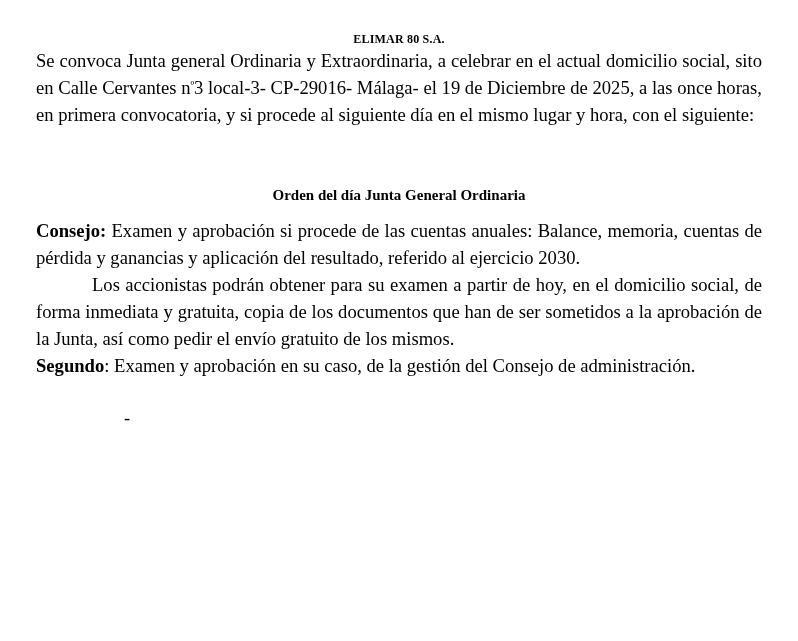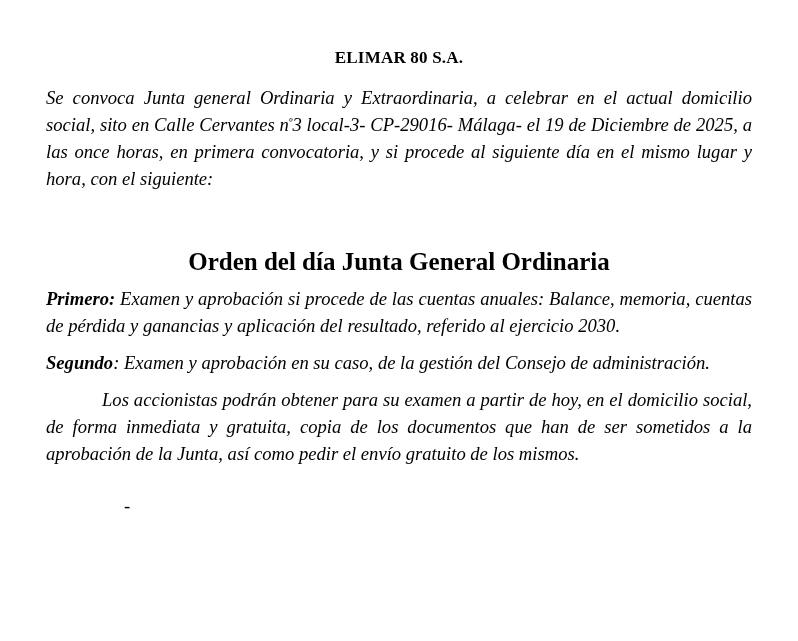--- a/index.html
+++ b/index.html
@@ -20,46 +20,45 @@
     width: 798px;
     height: 641px;
     box-sizing: border-box;
     padding: 0;
     overflow: hidden;
     background: #ffffff;
   }
   .doc-title {
     text-align: center;
     font-weight: bold;
-    font-size: 17px;
+    font-size: 12px;
     letter-spacing: 0.2px;
-    margin: 16px;
+    margin: 0;
     padding-top: 32px;
   }
   .body-block {
     margin: 0 auto;
     width: 726px;          
     font-size: 18.6px;
     line-height: 27px;
   }
   p.para {
-    margin: 10px;
+    margin: 0;
     text-align: justify;
     text-justify: inter-word;
-    font-style: italic;
   }
   .p-intro {
     margin-top: 39px;
   }
   .section-heading {
     text-align: center;
     font-weight: bold;
-    font-size: 25px;
+    font-size: 15px;
     line-height: 27px;
-    margin: 0;
+    margin: 8px;
     padding-top: 46px;
   }
   .p-item-first {
     margin-top: 33px;
   }
   .p-item-second {
     margin-top: 25px;
   }
   .p-notice {
     margin-top: 53px;
@@ -98,24 +97,24 @@
 <div class="page">
 
   <h1 class="doc-title">ELIMAR 80 S.A.</h1>
 
   <div class="body-block">
 
     <p class="para p-intro"><span>Se convoca Junta general Ordinaria y Extraordinaria, a celebrar en el actual domicilio social, sito en Calle Cervantes n</span><span class="sup-ord">º</span><span>3 local-3- CP-29016- Málaga- el 19 de Diciembre de 2025, a las once horas, en primera convocatoria, y si procede al siguiente día en el mismo lugar y hora, con el siguiente:</span></p>
 
     <h2 class="section-heading">Orden del día Junta General Ordinaria</h2>
 
-    <p class="para p-item-first"><span class="lead">Primero:</span><span> Examen y aprobación si procede de las cuentas anuales: Balance, memoria, cuentas de pérdida y ganancias y aplicación del resultado, referido al ejercicio 2030.</span></p>
+    <p class="para p-item-first"><span class="lead">Consejo:</span><span> Examen y aprobación si procede de las cuentas anuales: Balance, memoria, cuentas de pérdida y ganancias y aplicación del resultado, referido al ejercicio 2030.</span></p>
+
+    <p class="para p-notice">Los accionistas podrán obtener para su examen a partir de hoy, en el domicilio social, de forma inmediata y gratuita, copia de los documentos que han de ser sometidos a la aprobación de la Junta, así como pedir el envío gratuito de los mismos.</p>
 
     <p class="para p-item-second"><span class="lead">Segundo</span><span>: Examen y aprobación en su caso, de la gestión del Consejo de administración.</span></p>
-
-    <p class="para p-notice">Los accionistas podrán obtener para su examen a partir de hoy, en el domicilio social, de forma inmediata y gratuita, copia de los documentos que han de ser sometidos a la aprobación de la Junta, así como pedir el envío gratuito de los mismos.</p>
 
     <ul class="bullet-list">
       <li class="bullet-item"><span class="bullet-marker">-</span></li>
     </ul>
 
   </div>
 </div>
 
 </body></html>

